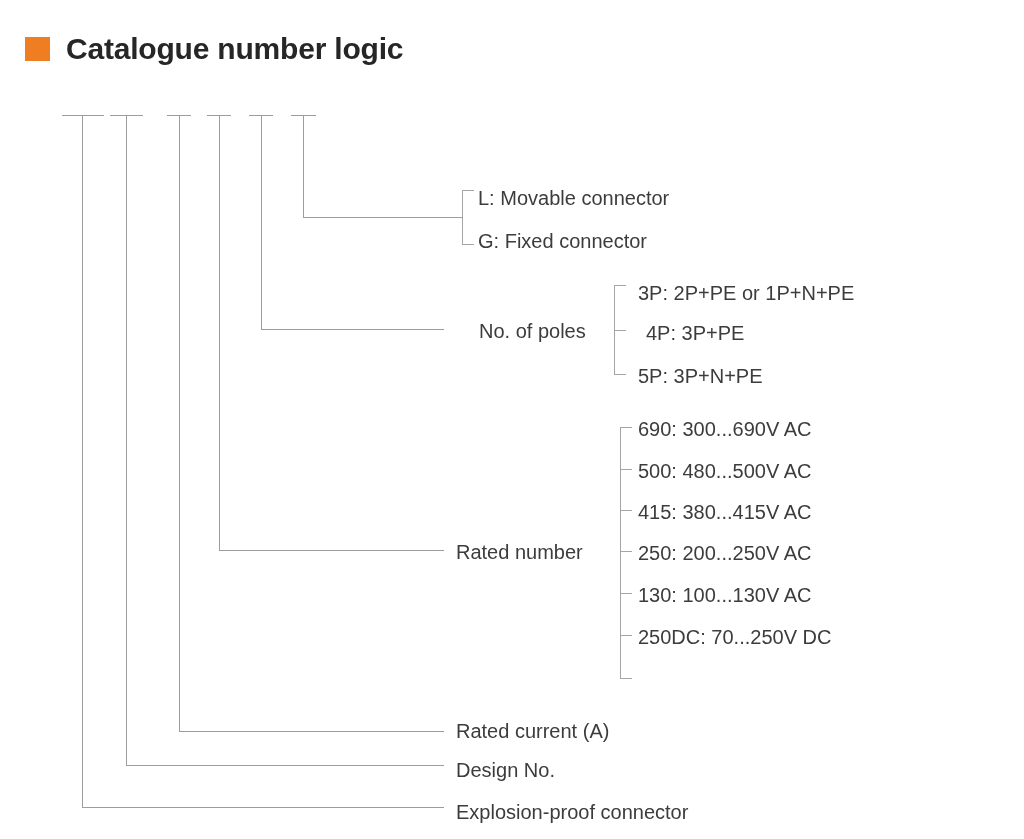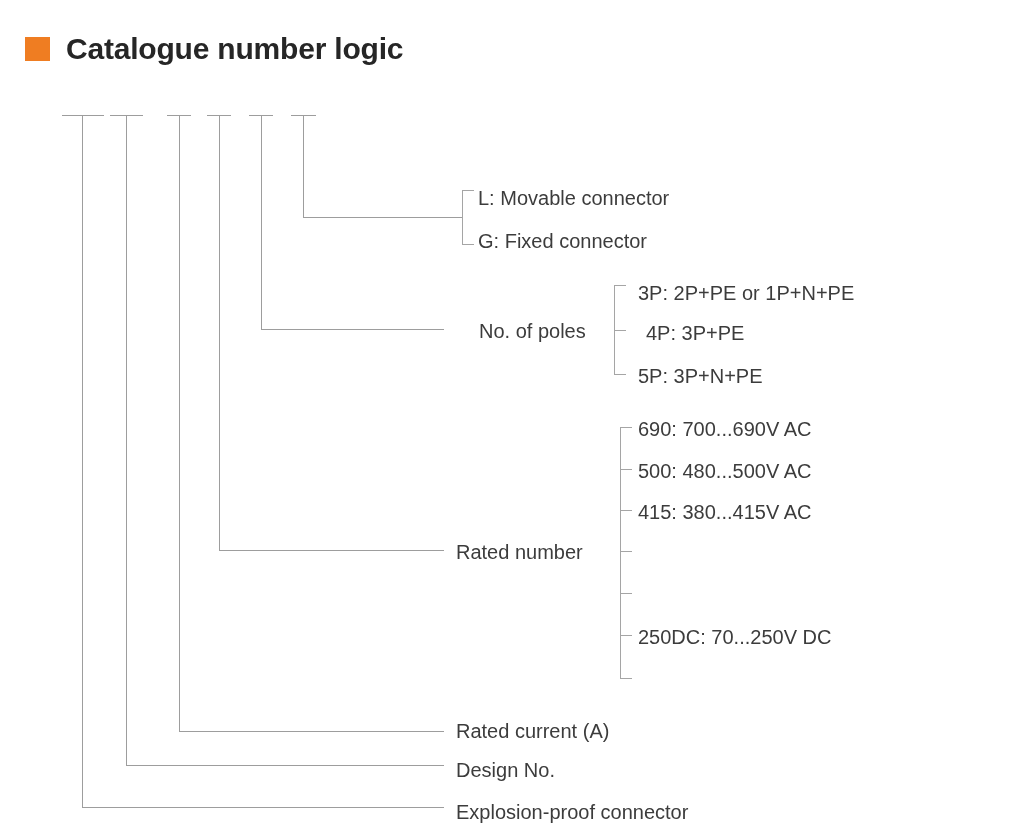--- a/index.html
+++ b/index.html
@@ -172,22 +172,24 @@
 
   <div class="vline-thin" style="left:620px; top:427px; height:252px;"></div>
   <div class="hline-thin" style="left:620px; top:427px; width:12px;"></div>
   <div class="hline-thin" style="left:620px; top:469px; width:12px;"></div>
   <div class="hline-thin" style="left:620px; top:510px; width:12px;"></div>
   <div class="hline-thin" style="left:620px; top:551px; width:12px;"></div>
   <div class="hline-thin" style="left:620px; top:593px; width:12px;"></div>
   <div class="hline-thin" style="left:620px; top:635px; width:12px;"></div>
   <div class="hline-thin" style="left:620px; top:678px; width:12px;"></div>
 
-  <div class="option-label" style="left:638px; top:419px;">690: 700...690V AC</div>
+  <div class="option-label" style="left:638px; top:419px;">690: 300...690V AC</div>
   <div class="option-label" style="left:638px; top:461px;">500: 480...500V AC</div>
   <div class="option-label" style="left:638px; top:502px;">415: 380...415V AC</div>
+  <div class="option-label" style="left:638px; top:543px;">250: 200...250V AC</div>
+  <div class="option-label" style="left:638px; top:585px;">130: 100...130V AC</div>
   <div class="option-label" style="left:638px; top:627px;">250DC: 70...250V DC</div>
 
   <div class="label" style="left:456px; top:721px;">Rated current (A)</div>
   <div class="label" style="left:456px; top:760px;">Design No.</div>
   <div class="label" style="left:456px; top:802px;">Explosion-proof connector</div>
 
 </div>
 
 </body></html>

